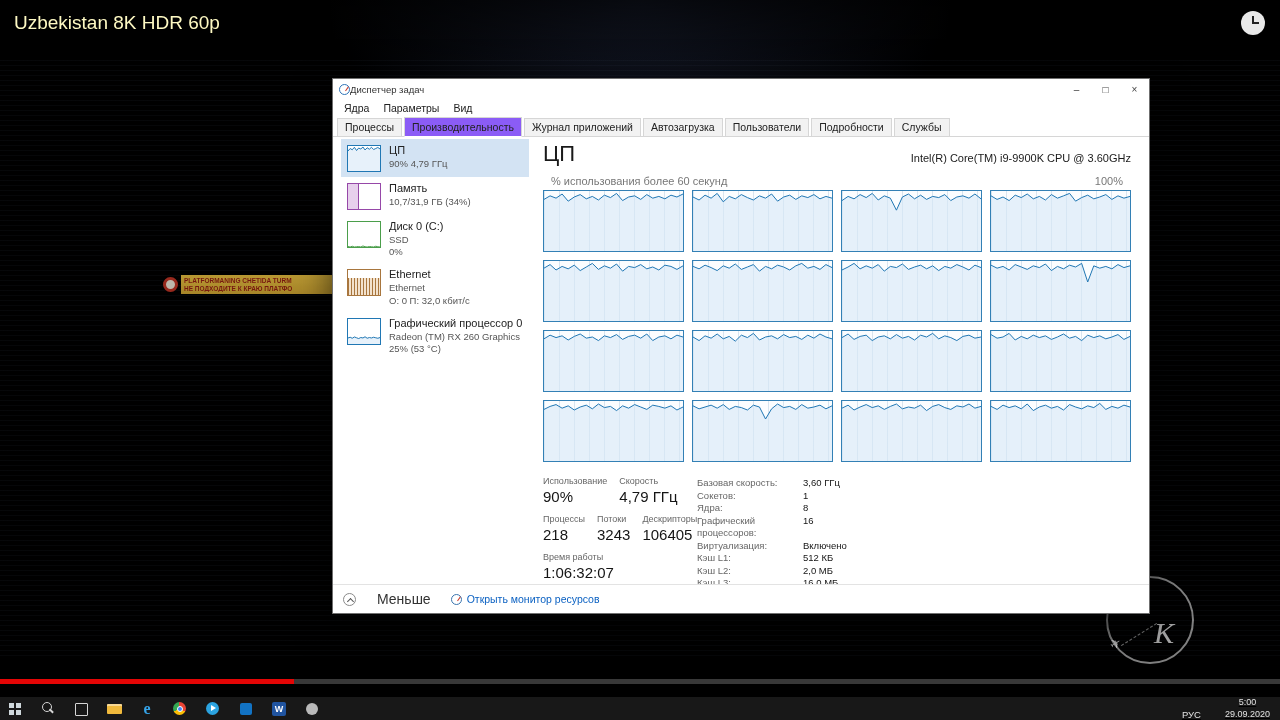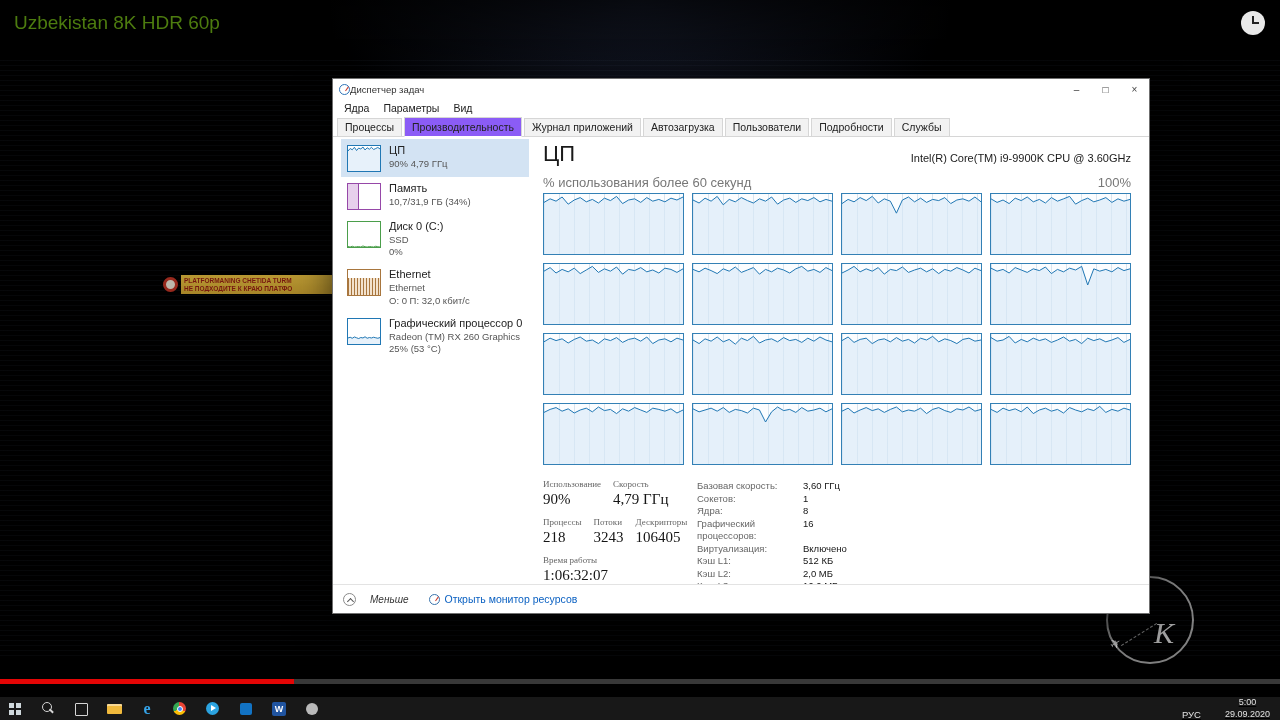--- a/index.html
+++ b/index.html
@@ -25,21 +25,21 @@
   .v-mark { position:absolute; left:1106px; top:576px; width:88px; height:88px; z-index:2;
             border:2px solid rgba(255,255,255,.5); border-radius:50%; color:rgba(255,255,255,.65); }
   .v-mark-j { position:absolute; left:20px; top:6px; font:italic 30px "Liberation Serif", serif; }
   .v-mark-k { position:absolute; left:46px; top:38px; font:italic 30px "Liberation Serif", serif; }
   .v-mark-trail { position:absolute; left:10px; top:56px; width:42px;
                   border-top:1px dashed rgba(255,255,255,.45); transform:rotate(-32deg); }
   .v-mark-plane { position:absolute; left:2px; top:58px; font-size:13px; transform:rotate(-32deg); }
   .v-mark-plane::before { content:"✈"; }
 
   
-  .yt-title { position:absolute; left:14px; top:12px; z-index:3; color:#4d7c0f; font-size:19px;
+  .yt-title { position:absolute; left:14px; top:12px; z-index:3; color:#fef9c3; font-size:19px;
               text-shadow:0 1px 4px rgba(0,0,0,.9); }
   .yt-clock { position:absolute; right:15px; top:11px; width:24px; height:24px; border-radius:50%;
               background:#e9e9e9; z-index:3; }
   .yt-clock::before { content:""; position:absolute; left:11px; top:5px; width:2px; height:8px; background:#222; }
   .yt-clock::after  { content:""; position:absolute; left:11px; top:11px; width:7px; height:2px; background:#222; }
 
   .yt-progress { position:absolute; left:0; top:679px; width:1280px; height:5px;
                  background:rgba(255,255,255,.22); z-index:4; }
   .yt-played { height:100%; background:#e40505; }
 
@@ -112,41 +112,41 @@
               border-right:1px solid #9648a8; }
   .th-ethernet { background:linear-gradient(#fff 0 8px, transparent 8px),
                  repeating-linear-gradient(90deg, #a8763e 0 1px, #f3e2cd 1px 3px); }
   .side-name { font-size:11px; color:#222; line-height:1.25; }
   .side-line { font-size:9.5px; color:#555; line-height:1.3; white-space:nowrap; }
 
   .tm-main { flex:1; padding:2px 18px 0 14px; display:flex; flex-direction:column; overflow:hidden; }
   .tm-main-header { display:flex; align-items:flex-end; }
   .tm-cpu-title { font-size:22px; color:#1a1a1a; line-height:26px; }
   .tm-cpu-name { margin-left:auto; font-size:11px; color:#1a1a1a; padding-bottom:3px; }
-  .tm-caption-row { display:flex; justify-content:space-between; font-size:13px; color:#777;
-                    margin:8px 0 3px; }
+  .tm-caption-row { display:flex; justify-content:space-between; font-size:11px; color:#777;
+                    margin:8px 8px 3px; }
   .tm-grid { display:grid; grid-template-columns:repeat(4,1fr); gap:8px; height:272px; flex:none; }
   .tm-cell { position:relative; border:1px solid #3380b5; background-color:#fbfdff;
              background-image:repeating-linear-gradient(to right, rgba(58,118,170,.18) 0 1px, transparent 1px 15px); }
   .tm-cell svg { position:absolute; inset:0; width:100%; height:100%; }
 
   .tm-stats-row { display:flex; margin-top:14px; flex:1; overflow:hidden; }
   .tm-stats { width:154px; flex:none; }
-  .stat-row { display:flex; margin-bottom:9px;font-family:Liberation Serif, serif; }
+  .stat-row { display:flex; margin-bottom:9px; }
   .stat { margin-right:12px; }
   .stat-label { font-size:9px; color:#666; white-space:nowrap; }
   .stat-value { font-size:15px; color:#151515; margin-top:2px; white-space:nowrap; }
   .tm-details { flex:1; font-size:9.5px; line-height:12.5px; padding-top:1px; }
   .det-row { display:flex; }
   .det-label { width:106px; color:#666; flex:none; }
   .det-value { color:#151515; }
 
   .tm-footer { height:29px; border-top:1px solid #e3e3e3; display:flex; align-items:center;
                padding-left:10px; gap:20px; flex:none; }
-  .tm-less { display:flex; align-items:center; gap:14px; font-size:10px; color:#333; cursor:pointer;font-style:italic; }
+  .tm-less { display:flex; align-items:center; gap:21px; font-size:14px; color:#333; cursor:pointer; }
   .circ-chev { width:13px; height:13px; border:1px solid #8a8a8a; border-radius:50%; position:relative; }
   .circ-chev::after { content:""; position:absolute; left:3.5px; top:5px; width:4px; height:4px;
                       border-left:1px solid #555; border-top:1px solid #555; transform:rotate(45deg); }
   .tm-resmon { display:flex; align-items:center; gap:5px; font-size:10.5px; color:#0b61c2; cursor:pointer; }
   .resmon-icon { width:11px; height:11px; border:1px solid #3a74ad; border-radius:50%; position:relative; }
   .resmon-icon::after { content:""; position:absolute; left:5px; top:1.5px; width:1px; height:5px;
                         background:#d03a2a; transform:rotate(35deg); transform-origin:bottom; }
 </style>
 </head>
 <body>

